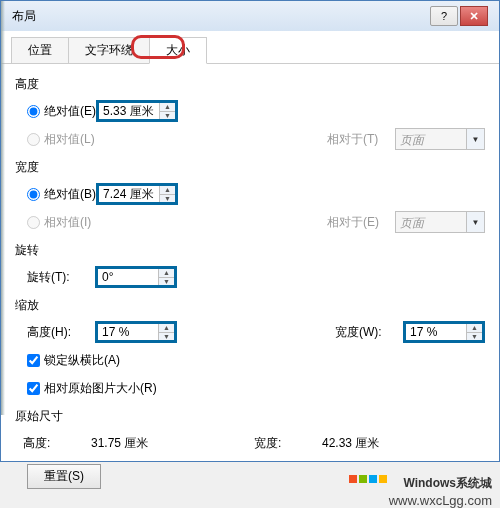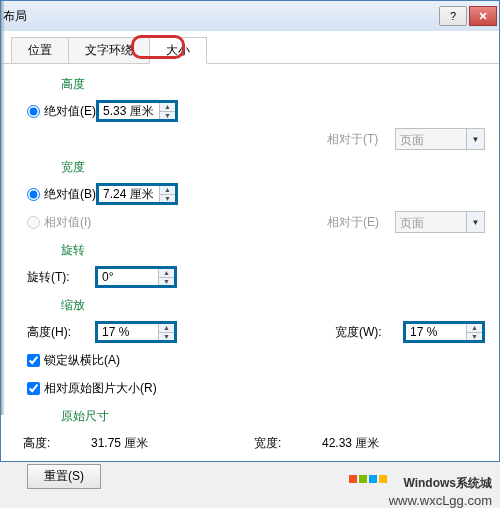--- a/index.html
+++ b/index.html
@@ -1,53 +1,53 @@
 <!DOCTYPE html>
 <html><head>
   <meta charset="utf-8">
   <style>
     * { box-sizing: border-box; margin: 0; padding: 0; font-family: "Microsoft YaHei", "SimSun", sans-serif; font-size: 12px; }
     body { width: 500px; height: 508px; background: #f0f0f0; overflow: hidden; position: relative; }
     
     .window { width: 500px; height: 462px; background: #fff; border: 1px solid #4a7db8; position: relative; }
     
-    .title-bar { height: 30px; background: linear-gradient(#e9f0f9, #d5e3f3); display: flex; align-items: center; padding: 0 2px; }
+    .title-bar { height: 30px; background: linear-gradient(#e9f0f9, #d5e3f3); display: flex; align-items: center; padding: 0 11px; }
     .title-text { flex: 1; font-size: 12px; color: #000; }
     .title-btns { display: flex; gap: 2px; }
     .title-btn { width: 28px; height: 20px; border: 1px solid #a0a0a0; background: linear-gradient(#f5f5f5, #e5e5e5); display: flex; align-items: center; justify-content: center; font-size: 11px; }
     .title-help { border-radius: 2px; }
     .title-close { background: linear-gradient(#e98683, #c94844); color: #fff; font-weight: bold; border-color: #a03a36; }
     
     .tabs { display: flex; padding: 6px 10px 0; border-bottom: 1px solid #ccc; background: #fff; }
     .tab { padding: 4px 16px; border: 1px solid #ccc; border-bottom: none; margin-right: -1px; background: #f5f5f5; cursor: pointer; }
     .tab.active { background: #fff; border-bottom: 1px solid #fff; margin-bottom: -1px; }
     .tab-highlight { position: absolute; border: 3px solid #d03030; border-radius: 10px; top: 34px; left: 130px; width: 54px; height: 24px; pointer-events: none; }
     
     .content { padding: 6px 14px; }
     
-    .group-title { font-size: 12px; color: #15803d; padding: 6px 0 4px; margin-left: 46px; }
+    .group-title { font-size: 12px; color: #000000; padding: 6px 0 4px; }
     
     .row { display: flex; align-items: center; min-height: 28px; padding-left: 8px; }
     .row.indent { padding-left: 12px; }
     .row label { display: inline-block; }
     .label1 { width: 68px; }
     .label2-col { margin-left: auto; display: flex; align-items: center; }
     .label2 { width: 68px; }
     
     input[type="radio"], input[type="checkbox"] { margin-right: 4px; vertical-align: middle; }
     .disabled { color: #999; }
     
     .spinner { display: inline-flex; border: 3px solid #0369a1; height: 22px; background: #fff; }
     .spinner input { border: none; width: 60px; padding: 0 4px; outline: none; font-size: 12px; }
     .spinner-btns { display: flex; flex-direction: column; width: 16px; border-left: 1px solid #c0c0c0; }
     .spinner-btn { flex: 1; background: #eef3f9; display: flex; align-items: center; justify-content: center; font-size: 7px; color: #555; cursor: pointer; }
     .spinner-btn:first-child { border-bottom: 1px solid #c0c0c0; }
     
     .combo { display: inline-flex; border: 1px solid #7a9ac0; height: 22px; background: #fff; width: 90px; }
-    .combo span { flex: 1; padding: 3px 4px; }
+    .combo span { flex: 1; padding: 3px 4px; font-style: italic; }
     .combo-btn { width: 18px; background: #eef3f9; border-left: 1px solid #c0c0c0; display: flex; align-items: center; justify-content: center; font-size: 8px; color: #333; cursor: pointer; }
     .combo.disabled { background: #f5f5f5; border-color: #c0c0c0; }
     .combo.disabled span { color: #999; }
     
     .orig-row { display: flex; padding-left: 8px; padding-top: 6px; }
     .orig-row .pair { display: flex; width: 50%; }
     .orig-row .pair .k { width: 68px; }
     
     .btn-row { display: flex; padding: 12px; }
     .btn { padding: 3px 16px; border: 1px solid #999; background: linear-gradient(#fafafa, #e5e5e5); cursor: pointer; }
@@ -88,20 +88,21 @@
       <label><input type="radio" name="h" checked="" style=""><span class="label1">绝对值(E)</span></label>
       <div class="spinner">
         <input value="5.33 厘米" style="">
         <div class="spinner-btns">
           <div class="spinner-btn">▲</div>
           <div class="spinner-btn">▼</div>
         </div>
       </div>
     </div>
     <div class="row indent">
+      <label class="disabled"><input type="radio" name="h" disabled="" style=""><span class="label1">相对值(L)</span></label>
       <div class="spinner" style="visibility:hidden">
           <input style="">
           <div class="spinner-btns">
             <div class="spinner-btn">▲</div>
             <div class="spinner-btn">▼</div>
           </div>
         </div>
       <div class="label2-col">
         <span class="label2 disabled">相对于(T)</span>
         <div class="combo disabled">

